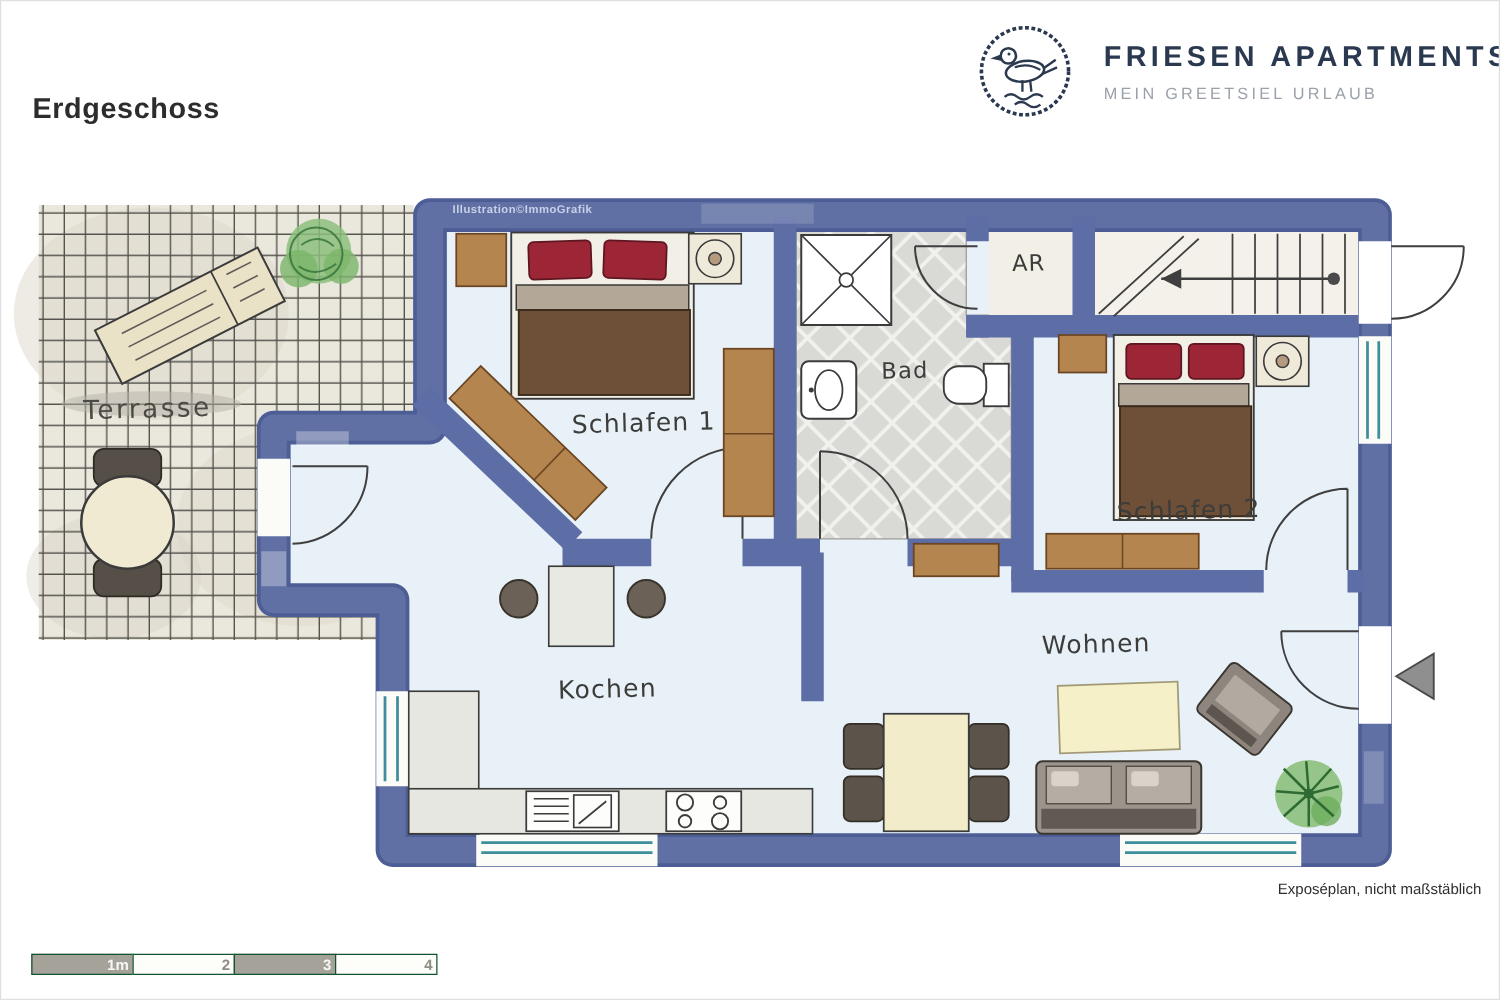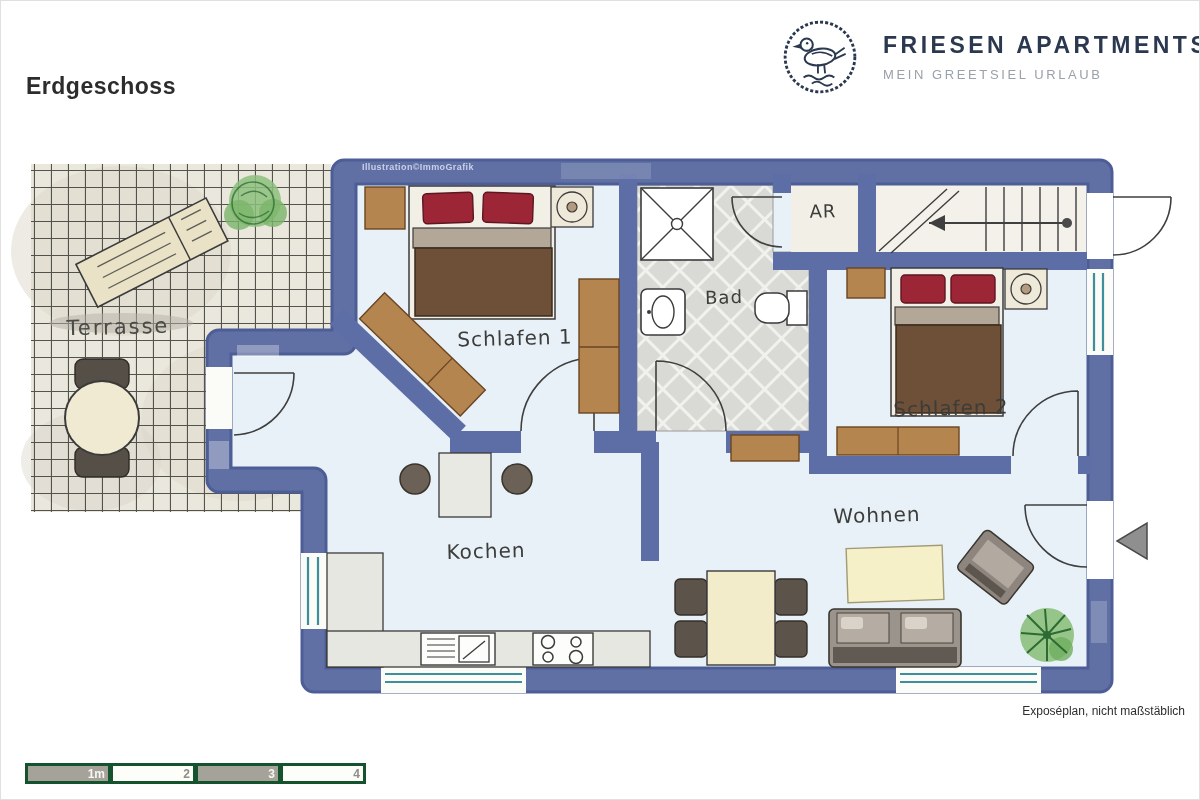--- a/index.html
+++ b/index.html
@@ -11,21 +11,21 @@
   .logo{width:82px;height:82px;flex:0 0 auto;}
   .brand-name{font-size:23px;font-weight:700;letter-spacing:3.5px;color:#2b3950;white-space:nowrap;}
   .brand-tagline{margin-top:8px;font-size:13px;font-weight:500;letter-spacing:2.6px;color:#9aa1a9;white-space:nowrap;}
   .rlabel{position:absolute;transform:translate(-50%,-50%) rotate(-1.5deg);
           font-family:"DejaVu Sans",sans-serif;font-size:20px;color:#3c3c3a;letter-spacing:1px;white-space:nowrap;}
   .rlabel.small{font-size:18px;}
   .rlabel.terr{font-size:21px;color:#4a4a46;letter-spacing:2px;}
   .watermark{position:absolute;left:341px;top:161px;font-size:9px;font-weight:600;color:#c9d0e8;letter-spacing:.4px;padding-left:20px;}
   .footnote{position:absolute;top:703px;right:14px;font-size:12px;color:#2e2e2e;}
   .scalebar{position:absolute;left:25px;top:762px;display:flex;}
-  .seg{width:77px;height:15px;border:3px solid #14532d;margin-left:-1px;display:flex;align-items:center;
+  .seg{width:77px;height:15px;border:1px solid #14532d;margin-left:-1px;display:flex;align-items:center;
        justify-content:flex-end;padding-right:3px;font-size:12px;font-weight:bold;box-sizing:content-box;}
   .seg.dark{background:#a5a29a;color:#f7f6f2;}
   .seg.light{background:#fdfdfa;color:#8f8d85;}
 </style>
 </head>
 <body>
 
 <div class="stage">
 
   <svg class="plan" viewBox="0 0 1200 800">

